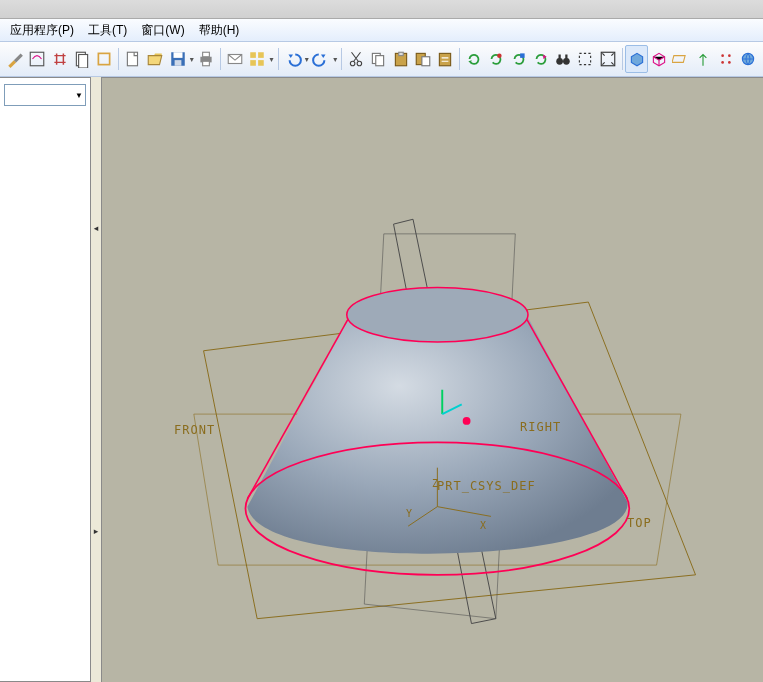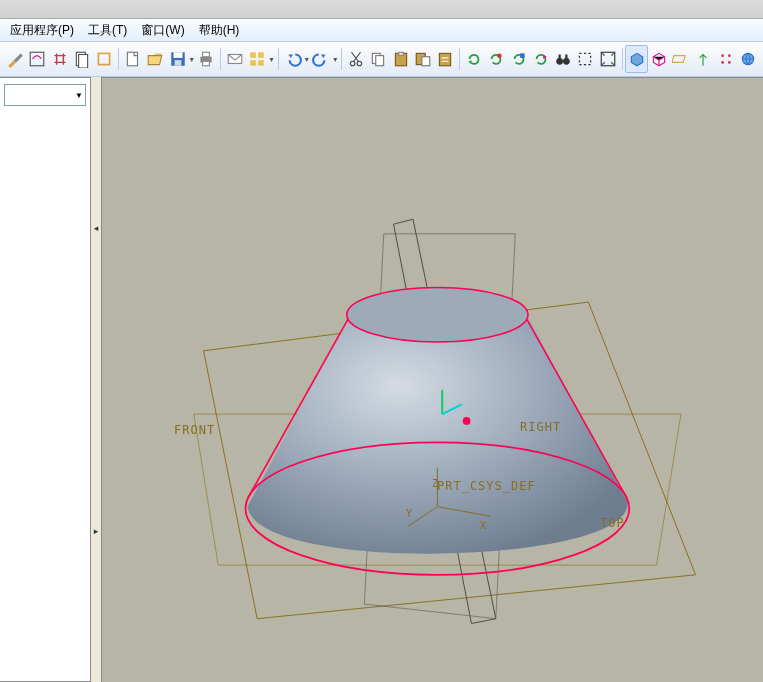--- a/index.html
+++ b/index.html
@@ -289,20 +289,20 @@
 
        <g stroke-width="2">
          <line x1="340" y1="345" x2="340" y2="320" stroke="#00d060"></line>
          <line x1="340" y1="345" x2="360" y2="335" stroke="#00d0d0"></line>
          <circle cx="365" cy="352" r="4" fill="#ff0055"></circle>
        </g>
      </svg>
 
      <div class="label3d" style="left:72px;top:345px">FRONT</div>
      <div class="label3d" style="left:418px;top:342px">RIGHT</div>
-     <div class="label3d" style="left:498px;top:438px">TOP</div>
+     <div class="label3d" style="left:525px;top:438px">TOP</div>
      <div class="label3d" style="left:335px;top:401px">PRT_CSYS_DEF</div>
      <div class="label3d" style="left:378px;top:442px;font-size:10px">X</div>
      <div class="label3d" style="left:304px;top:430px;font-size:10px">Y</div>
      <div class="label3d" style="left:330px;top:400px;font-size:10px">Z</div>
    </div>
  </div>
 </div>
 
 </body></html>

